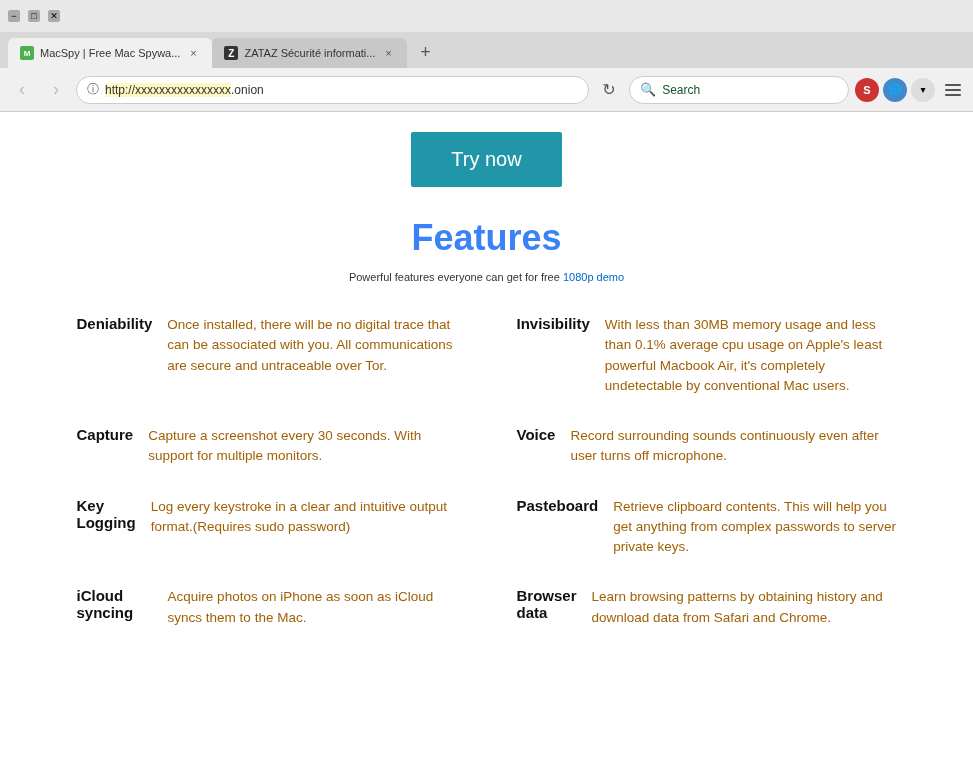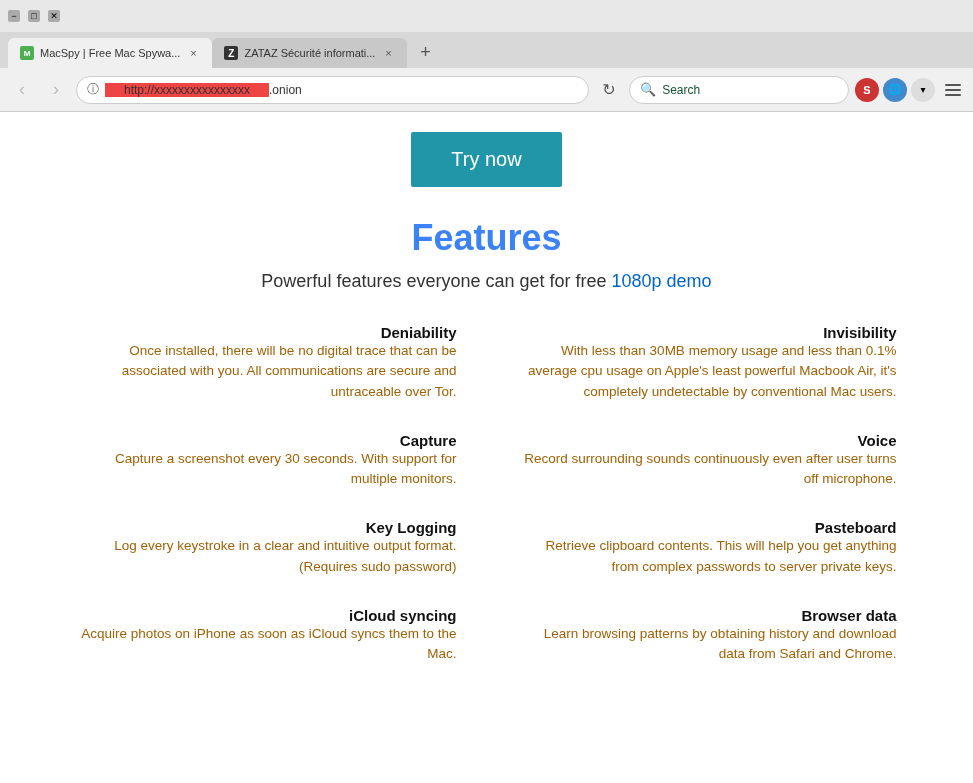--- a/index.html
+++ b/index.html
@@ -161,23 +161,23 @@
     }
 
     .address-text {
       flex: 1;
       overflow: hidden;
       text-overflow: ellipsis;
       white-space: nowrap;
     }
 
     .address-highlight {
-      background: #ef4444;
+      background: #fef9c3;
       border-radius: 2px;
-      padding: 1px 19px;
+      padding: 1px 0;
     }
 
     .search-bar {
       width: 220px;
       height: 28px;
       border: 1px solid #ccc;
       border-radius: 14px;
       background: white;
       display: flex;
       align-items: center;
@@ -247,44 +247,43 @@
     }
 
     .page-title {
       font-size: 36px;
       font-weight: bold;
       color: #3b82f6;
       margin-bottom: 12px;
     }
 
     .page-subtitle {
-      font-size: 18px;
+      font-size: 11px;
       color: #333;
       margin-bottom: 32px;
       text-align: right;
     }
 
     .demo-link {
       color: #0066cc;
       text-decoration: none;
     }
 
     .features-grid {
       display: grid;
       grid-template-columns: 1fr 1fr;
       gap: 30px 60px;
       width: 100%;
       max-width: 820px;
     }
 
     .feature-item {
       display: flex;
-      flex-direction: column;
-      gap: 0;
-      text-align: right;
+      flex-direction: row;
+      gap: 15px;
     }
 
     .feature-title {
       font-size: 15px;
       font-weight: bold;
       color: #111;
     }
 
     .feature-desc {
       font-size: 13.5px;

